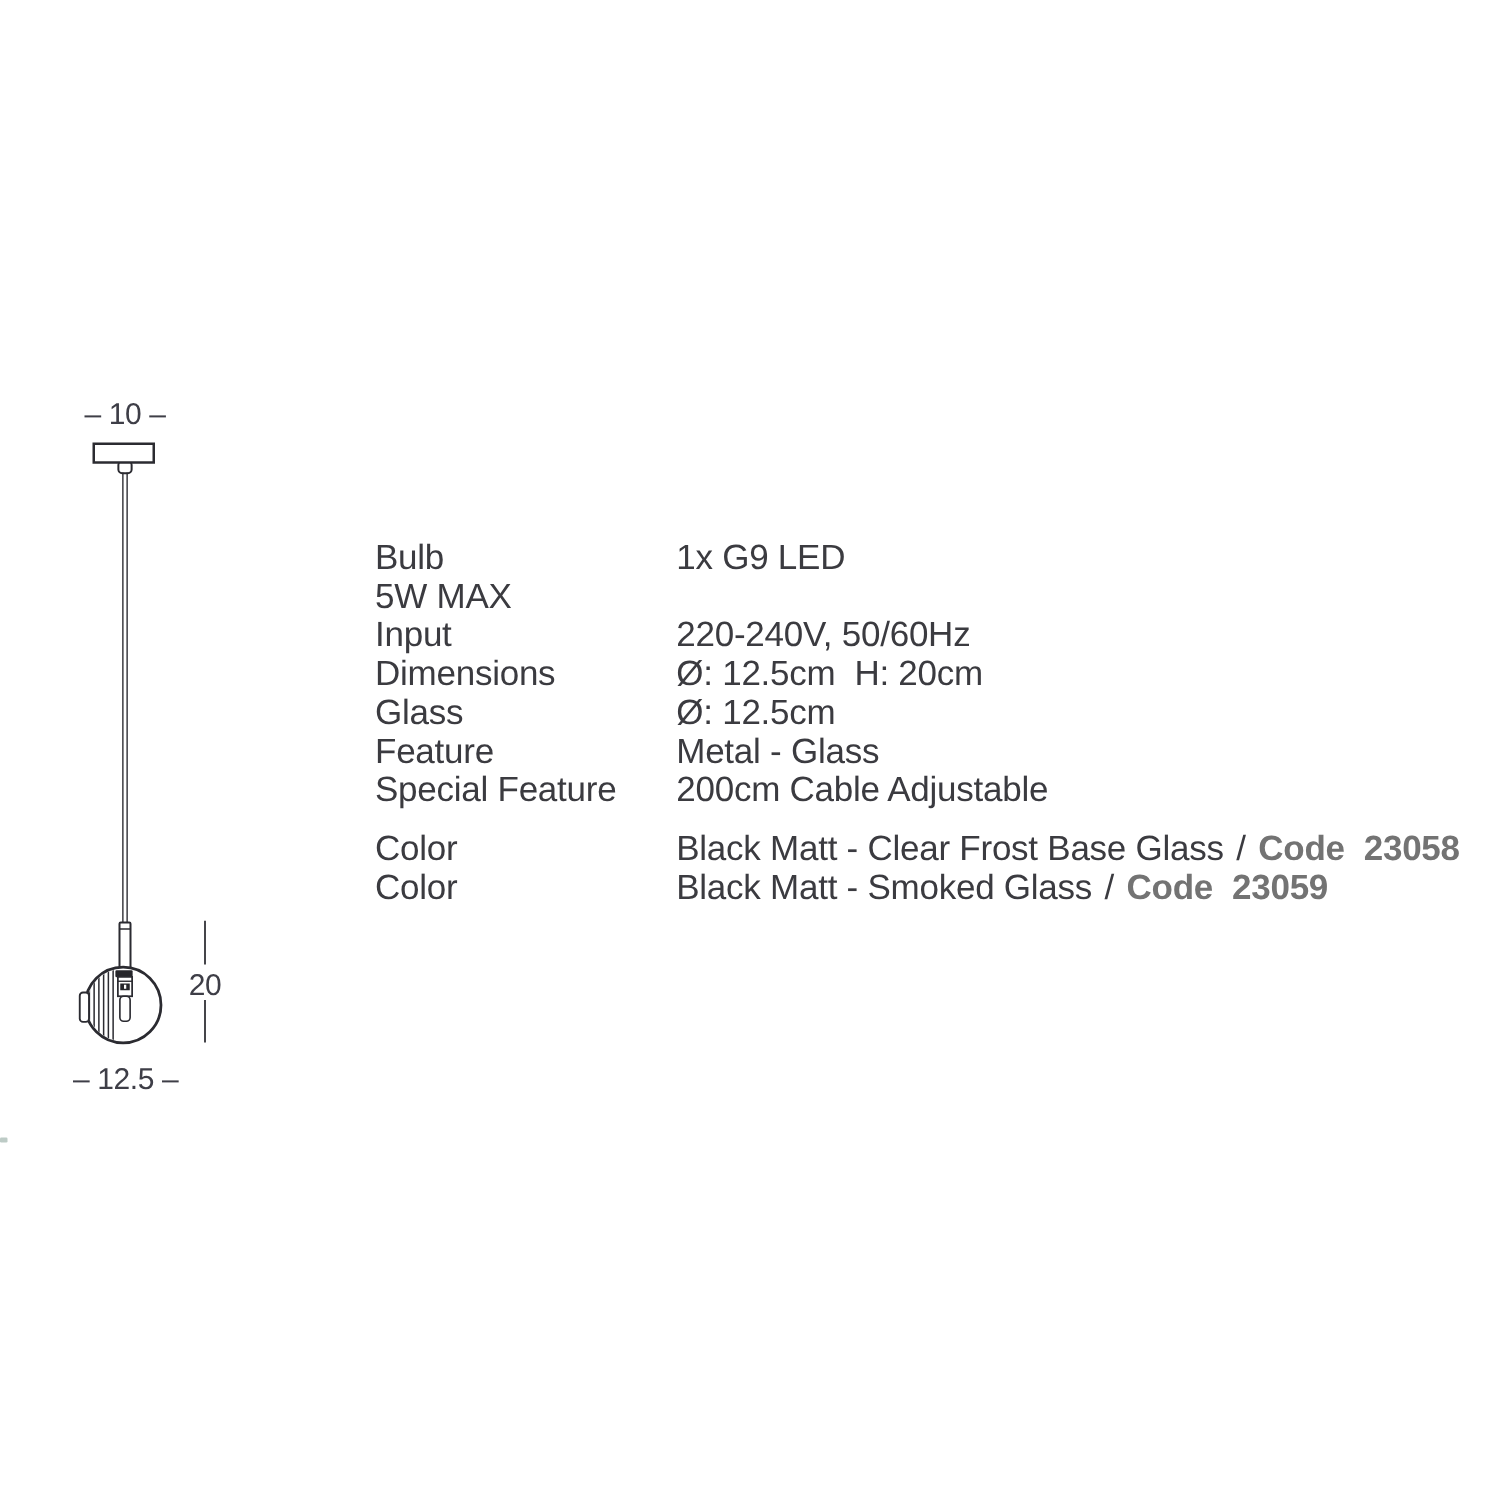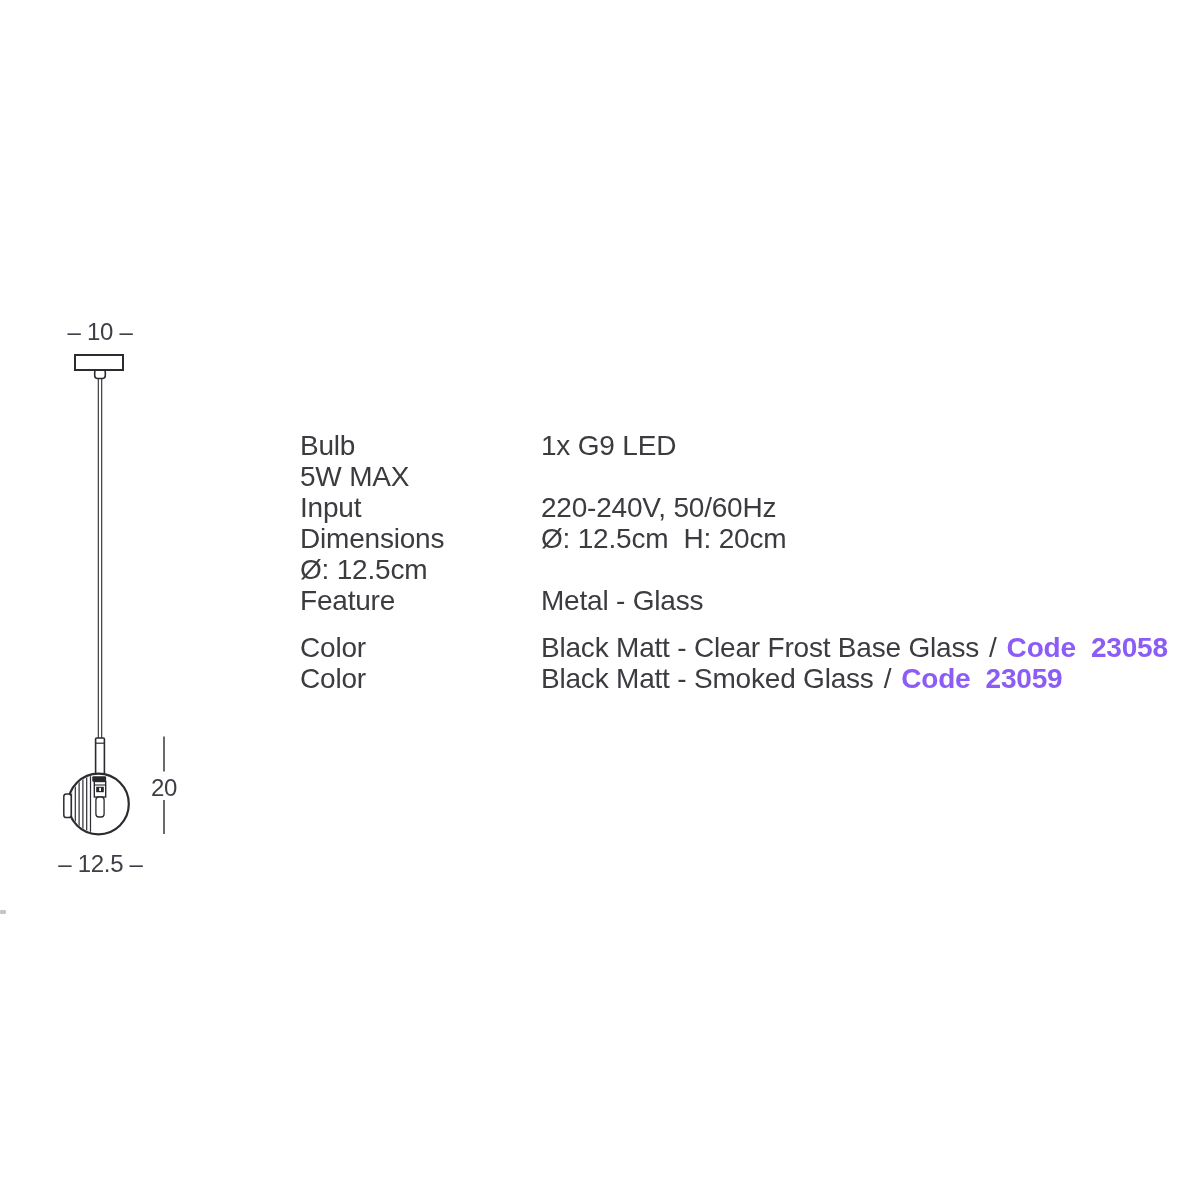--- a/index.html
+++ b/index.html
@@ -54,21 +54,21 @@
   }
   .spec-value {
     display: inline-block;
     white-space: pre;
   }
   .spec-sep {
     margin: 0 10px;
   }
   .spec-code {
     font-weight: bold;
-    color: #8b5cf6;
+    color: #737373;
     white-space: pre;
   }
   .spec-gap {
     height: 16px;
   }
 
   
   .edge-artifact {
     position: absolute;
     left: 0;
@@ -155,28 +155,33 @@
     <span class="spec-value">220-240V, 50/60Hz</span>
   </div>
 
   <div class="spec-row">
     <span class="spec-label">Dimensions</span>
     <span class="spec-value">Ø: 12.5cm  H: 20cm</span>
   </div>
 
 
   <div class="spec-row">
+    <span class="spec-label">Glass</span>
     <span class="spec-value">Ø: 12.5cm</span>
   </div>
 
   <div class="spec-row">
     <span class="spec-label">Feature</span>
     <span class="spec-value">Metal - Glass</span>
   </div>
 
+  <div class="spec-row">
+    <span class="spec-label">Special Feature</span>
+    <span class="spec-value">200cm Cable Adjustable</span>
+  </div>
 
   <div class="spec-gap"></div>
 
   <div class="spec-row">
     <span class="spec-label">Color</span>
     <span class="spec-value"><span>Black Matt - Clear Frost Base Glass</span><span class="spec-sep">/</span><span class="spec-code">Code  23058</span></span>
   </div>
 
   <div class="spec-row">
     <span class="spec-label">Color</span>

